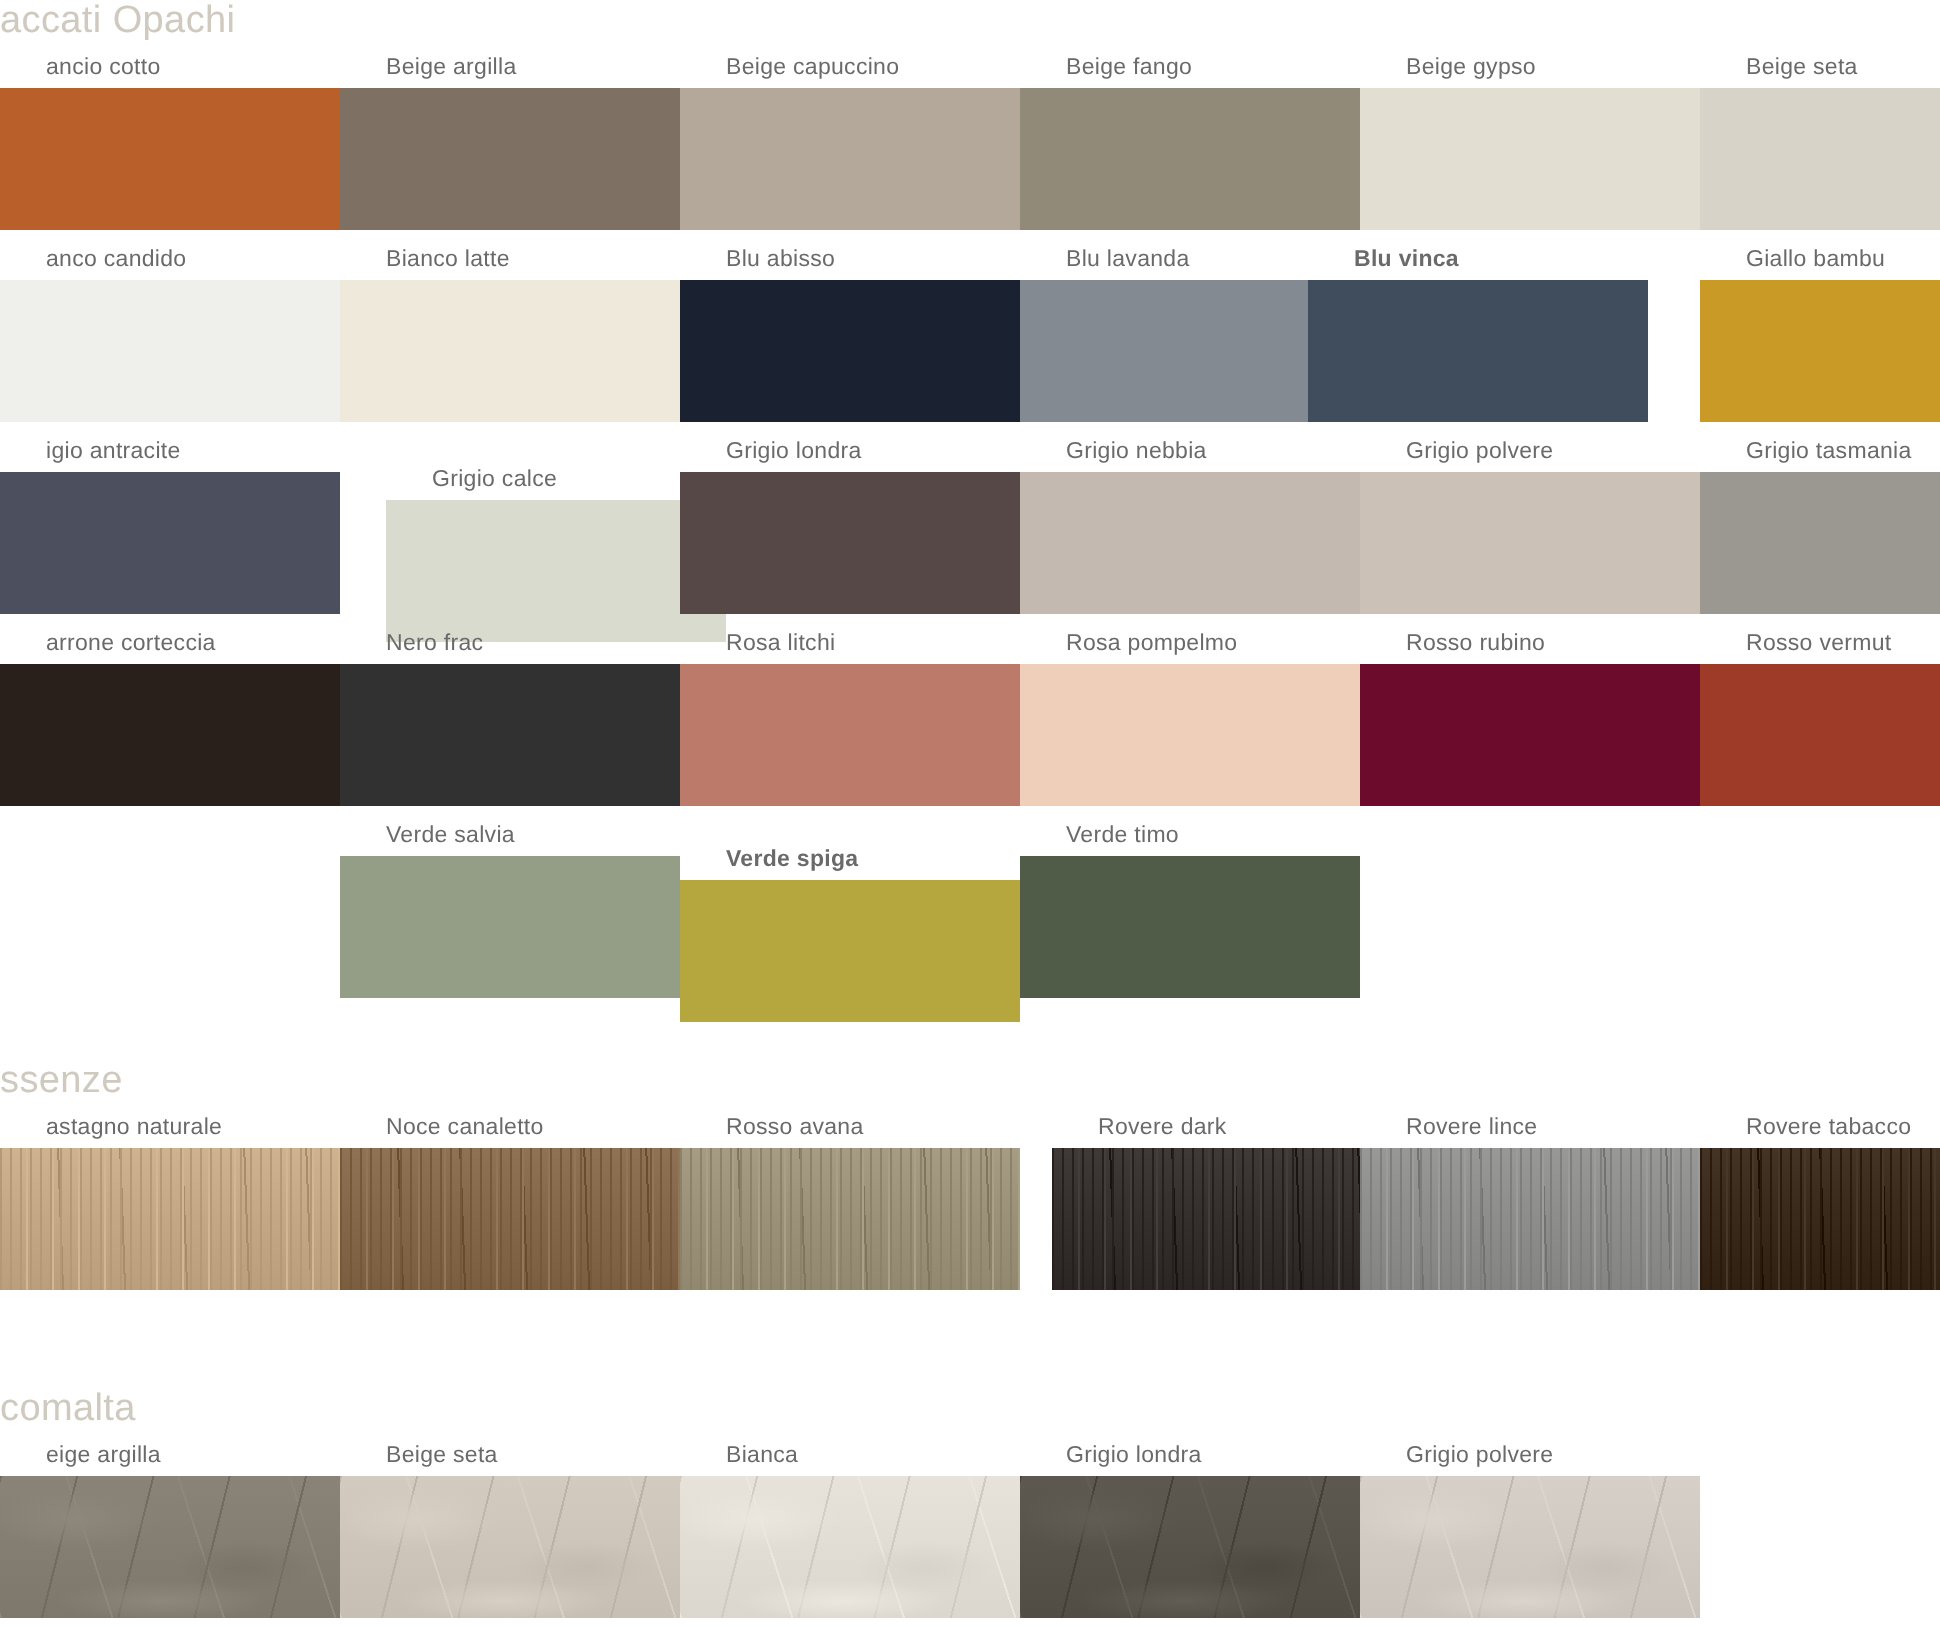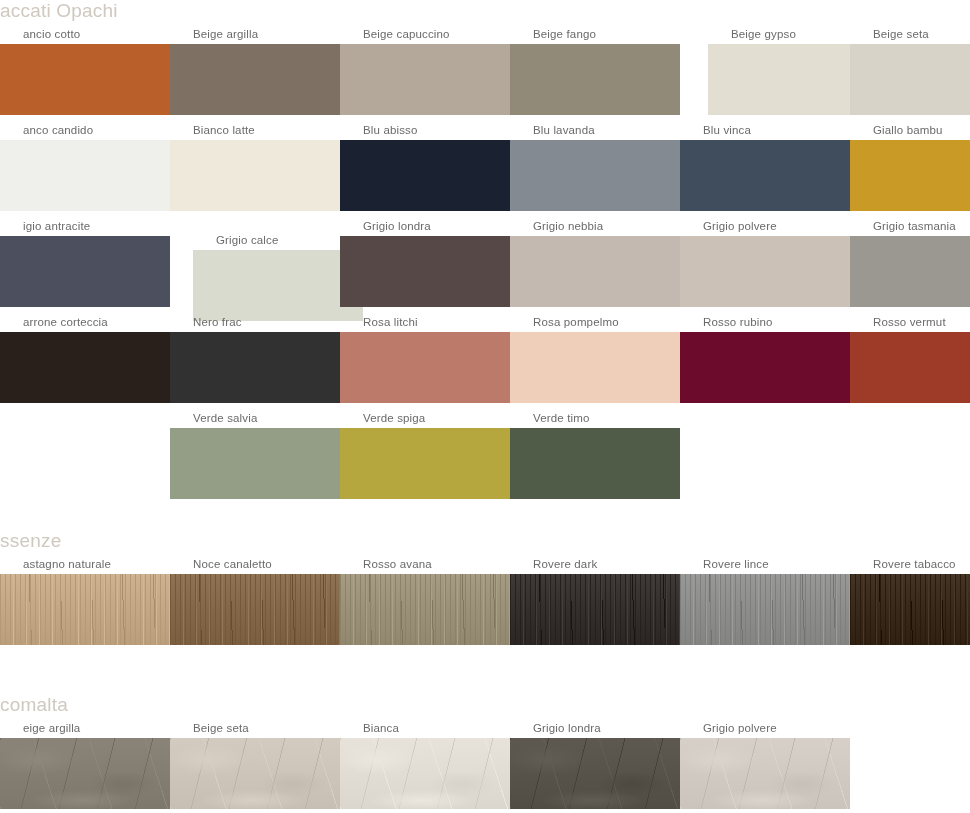--- a/index.html
+++ b/index.html
@@ -82,21 +82,21 @@
             <div class="swatch" style="background: rgb(127, 112, 100);"></div>
           </div>
           <div class="cell" title="Beige capuccino" style="left: 370px; top: 0px;">
             <div class="cell-label">Beige capuccino</div>
             <div class="swatch" style="background: rgb(179, 168, 153);"></div>
           </div>
           <div class="cell" title="Beige fango" style="left: 540px; top: 0px;">
             <div class="cell-label">Beige fango</div>
             <div class="swatch" style="background: rgb(145, 138, 120);"></div>
           </div>
-          <div class="cell" title="Beige gypso" style="left: 710px; top: 0px; padding-left: 28px;">
+          <div class="cell" title="Beige gypso" style="left: 710px; top: 0px;">
             <div class="cell-label">Beige gypso</div>
             <div class="swatch" style="background: rgb(226, 222, 210);"></div>
           </div>
           <div class="cell" title="Beige seta" style="left: 880px; top: 0px;">
             <div class="cell-label">Beige seta</div>
             <div class="swatch" style="background: rgb(216, 211, 201);"></div>
           </div>
         </div>
         <div class="row">
           <div class="cell" title="Bianco candido" style="left: 30px; top: 0px;">
@@ -108,21 +108,21 @@
             <div class="swatch" style="background: rgb(26, 34, 50);"></div>
           </div>
           <div class="cell" title="Bianco latte" style="left: 200px; top: 0px;">
             <div class="cell-label">Bianco latte</div>
             <div class="swatch" style="background: rgb(239, 233, 220);"></div>
           </div>
           <div class="cell" title="Blu lavanda" style="left: 540px; top: 0px;">
             <div class="cell-label">Blu lavanda</div>
             <div class="swatch" style="background: rgb(131, 138, 146);"></div>
           </div>
-          <div class="cell" title="Blu vinca" style="left: 710px; top: 0px;">
+          <div class="cell" title="Blu vinca" style="left: 684px; top: 0px; font-weight: bold;">
             <div class="cell-label">Blu vinca</div>
             <div class="swatch" style="background: rgb(63, 77, 92);"></div>
           </div>
           <div class="cell" title="Giallo bambu" style="left: 880px; top: 0px;">
             <div class="cell-label">Giallo bambu</div>
             <div class="swatch" style="background: rgb(201, 154, 38);"></div>
           </div>
         </div>
         <div class="row">
           <div class="cell" title="Grigio antracite" style="left: 30px; top: 0px;">
@@ -174,21 +174,21 @@
           <div class="cell" title="Rosso vermut" style="left: 880px; top: 0px;">
             <div class="cell-label">Rosso vermut</div>
             <div class="swatch" style="background: rgb(158, 58, 40);"></div>
           </div>
         </div>
         <div class="row">
           <div class="cell" title="Verde salvia" style="left: 200px; top: 0px;">
             <div class="cell-label">Verde salvia</div>
             <div class="swatch" style="background: rgb(148, 158, 134);"></div>
           </div>
-          <div class="cell" title="Verde spiga" style="left: 370px; top: 0px;">
+          <div class="cell" title="Verde spiga" style="left: 370px; top: 12px; font-weight: bold;">
             <div class="cell-label">Verde spiga</div>
             <div class="swatch" style="background: rgb(182, 166, 62);"></div>
           </div>
           <div class="cell" title="Verde timo" style="left: 540px; top: 0px;">
             <div class="cell-label">Verde timo</div>
             <div class="swatch" style="background: rgb(81, 92, 72);"></div>
           </div>
         </div>
       </div>
       <div class="section" style="top: 530px;">
@@ -199,21 +199,21 @@
             <div class="swatch" style="background: repeating-linear-gradient(90deg, rgb(181, 152, 117) 0px, rgb(181, 152, 117) 1px, transparent 1px, transparent 5px), repeating-linear-gradient(90deg, rgb(211, 182, 147) 0px, rgb(211, 182, 147) 1px, transparent 1px, transparent 13px), repeating-linear-gradient(88deg, rgb(169, 140, 105) 0px, rgb(169, 140, 105) 1px, transparent 1px, transparent 31px), linear-gradient(rgb(207, 178, 143) 0%, rgb(197, 168, 133) 45%, rgb(187, 158, 123) 100%) rgb(197, 168, 133);"></div>
           </div>
           <div class="cell" title="Noce canaletto" style="left: 200px; top: 0px;">
             <div class="cell-label">Noce canaletto</div>
             <div class="swatch" style="background: repeating-linear-gradient(90deg, rgb(117, 87, 58) 0px, rgb(117, 87, 58) 1px, transparent 1px, transparent 5px), repeating-linear-gradient(90deg, rgb(147, 117, 88) 0px, rgb(147, 117, 88) 1px, transparent 1px, transparent 13px), repeating-linear-gradient(88deg, rgb(105, 75, 46) 0px, rgb(105, 75, 46) 1px, transparent 1px, transparent 31px), linear-gradient(rgb(143, 113, 84) 0%, rgb(133, 103, 74) 45%, rgb(123, 93, 64) 100%) rgb(133, 103, 74);"></div>
           </div>
           <div class="cell" title="Rovere avana" style="left: 370px; top: 0px;">
             <div class="cell-label">Rosso avana</div>
             <div class="swatch" style="background: repeating-linear-gradient(90deg, rgb(140, 130, 105) 0px, rgb(140, 130, 105) 1px, transparent 1px, transparent 5px), repeating-linear-gradient(90deg, rgb(170, 160, 135) 0px, rgb(170, 160, 135) 1px, transparent 1px, transparent 13px), repeating-linear-gradient(88deg, rgb(128, 118, 93) 0px, rgb(128, 118, 93) 1px, transparent 1px, transparent 31px), linear-gradient(rgb(166, 156, 131) 0%, rgb(156, 146, 121) 45%, rgb(146, 136, 111) 100%) rgb(156, 146, 121);"></div>
           </div>
-          <div class="cell" title="Rovere dark" style="left: 540px; top: 0px;">
+          <div class="cell" title="Rovere dark" style="left: 556px; top: 0px;">
             <div class="cell-label">Rovere dark</div>
             <div class="swatch" style="background: repeating-linear-gradient(90deg, rgb(37, 32, 29) 0px, rgb(37, 32, 29) 1px, transparent 1px, transparent 5px), repeating-linear-gradient(90deg, rgb(67, 62, 59) 0px, rgb(67, 62, 59) 1px, transparent 1px, transparent 13px), repeating-linear-gradient(88deg, rgb(25, 20, 17) 0px, rgb(25, 20, 17) 1px, transparent 1px, transparent 31px), linear-gradient(rgb(63, 58, 55) 0%, rgb(53, 48, 45) 45%, rgb(43, 38, 35) 100%) rgb(53, 48, 45);"></div>
           </div>
           <div class="cell" title="Rovere lince" style="left: 710px; top: 0px;">
             <div class="cell-label">Rovere lince</div>
             <div class="swatch" style="background: repeating-linear-gradient(90deg, rgb(126, 126, 124) 0px, rgb(126, 126, 124) 1px, transparent 1px, transparent 5px), repeating-linear-gradient(90deg, rgb(156, 156, 154) 0px, rgb(156, 156, 154) 1px, transparent 1px, transparent 13px), repeating-linear-gradient(88deg, rgb(114, 114, 112) 0px, rgb(114, 114, 112) 1px, transparent 1px, transparent 31px), linear-gradient(rgb(152, 152, 150) 0%, rgb(142, 142, 140) 45%, rgb(132, 132, 130) 100%) rgb(142, 142, 140);"></div>
           </div>
           <div class="cell" title="Rovere tabacco" style="left: 880px; top: 0px;">
             <div class="cell-label">Rovere tabacco</div>
             <div class="swatch" style="background: repeating-linear-gradient(90deg, rgb(42, 26, 11) 0px, rgb(42, 26, 11) 1px, transparent 1px, transparent 5px), repeating-linear-gradient(90deg, rgb(72, 56, 41) 0px, rgb(72, 56, 41) 1px, transparent 1px, transparent 13px), repeating-linear-gradient(88deg, rgb(30, 14, 0) 0px, rgb(30, 14, 0) 1px, transparent 1px, transparent 31px), linear-gradient(rgb(68, 52, 37) 0%, rgb(58, 42, 27) 45%, rgb(48, 32, 17) 100%) rgb(58, 42, 27);"></div>

